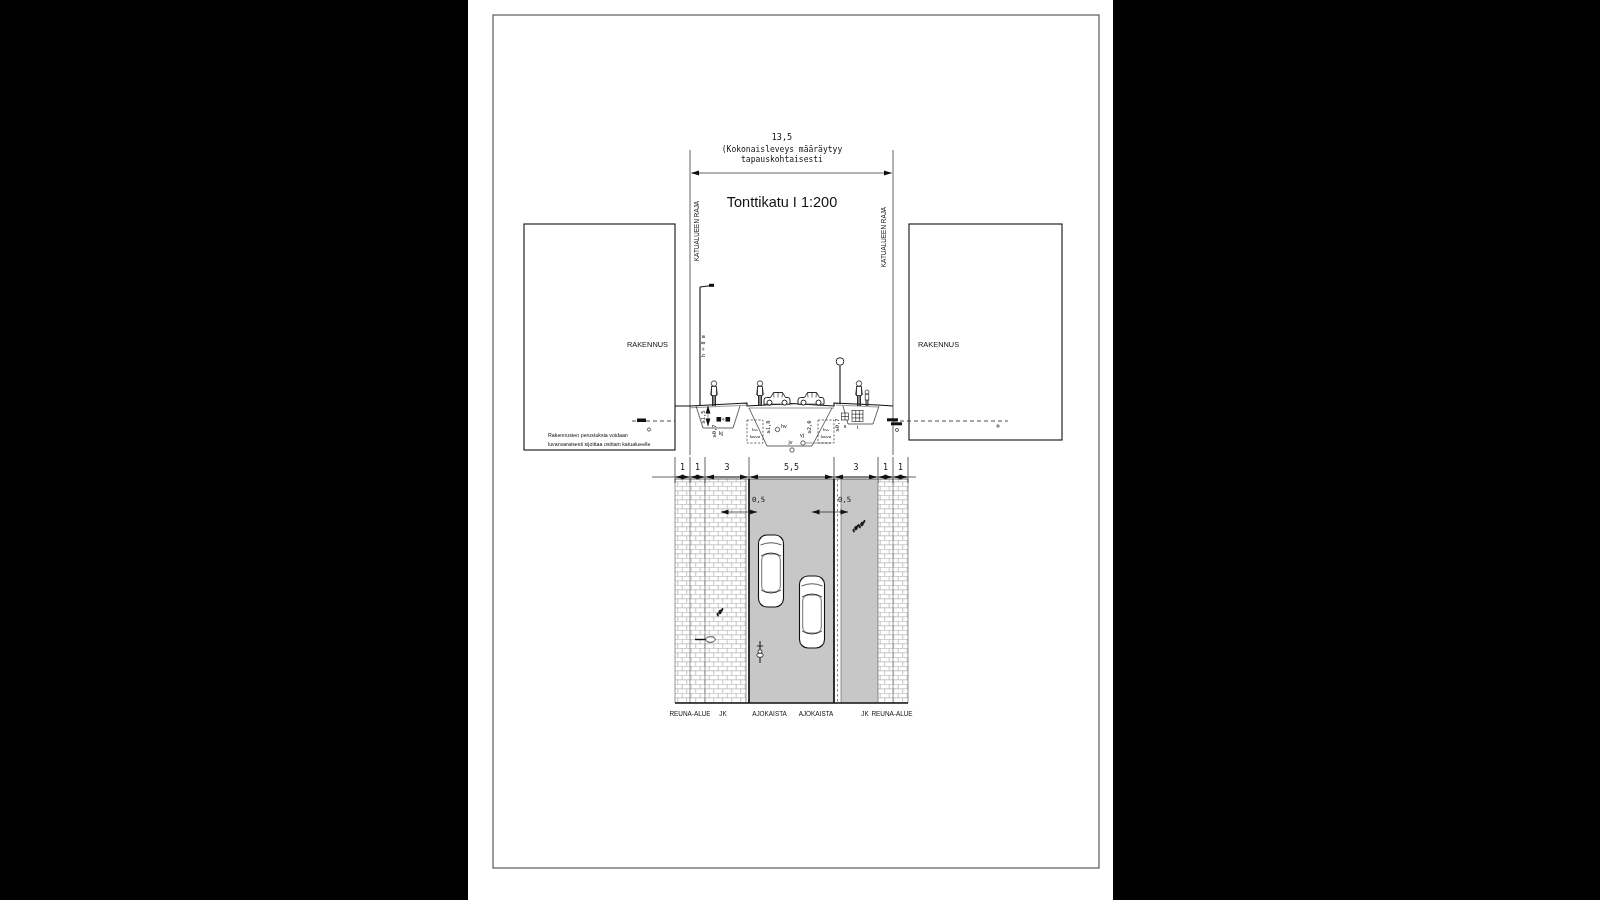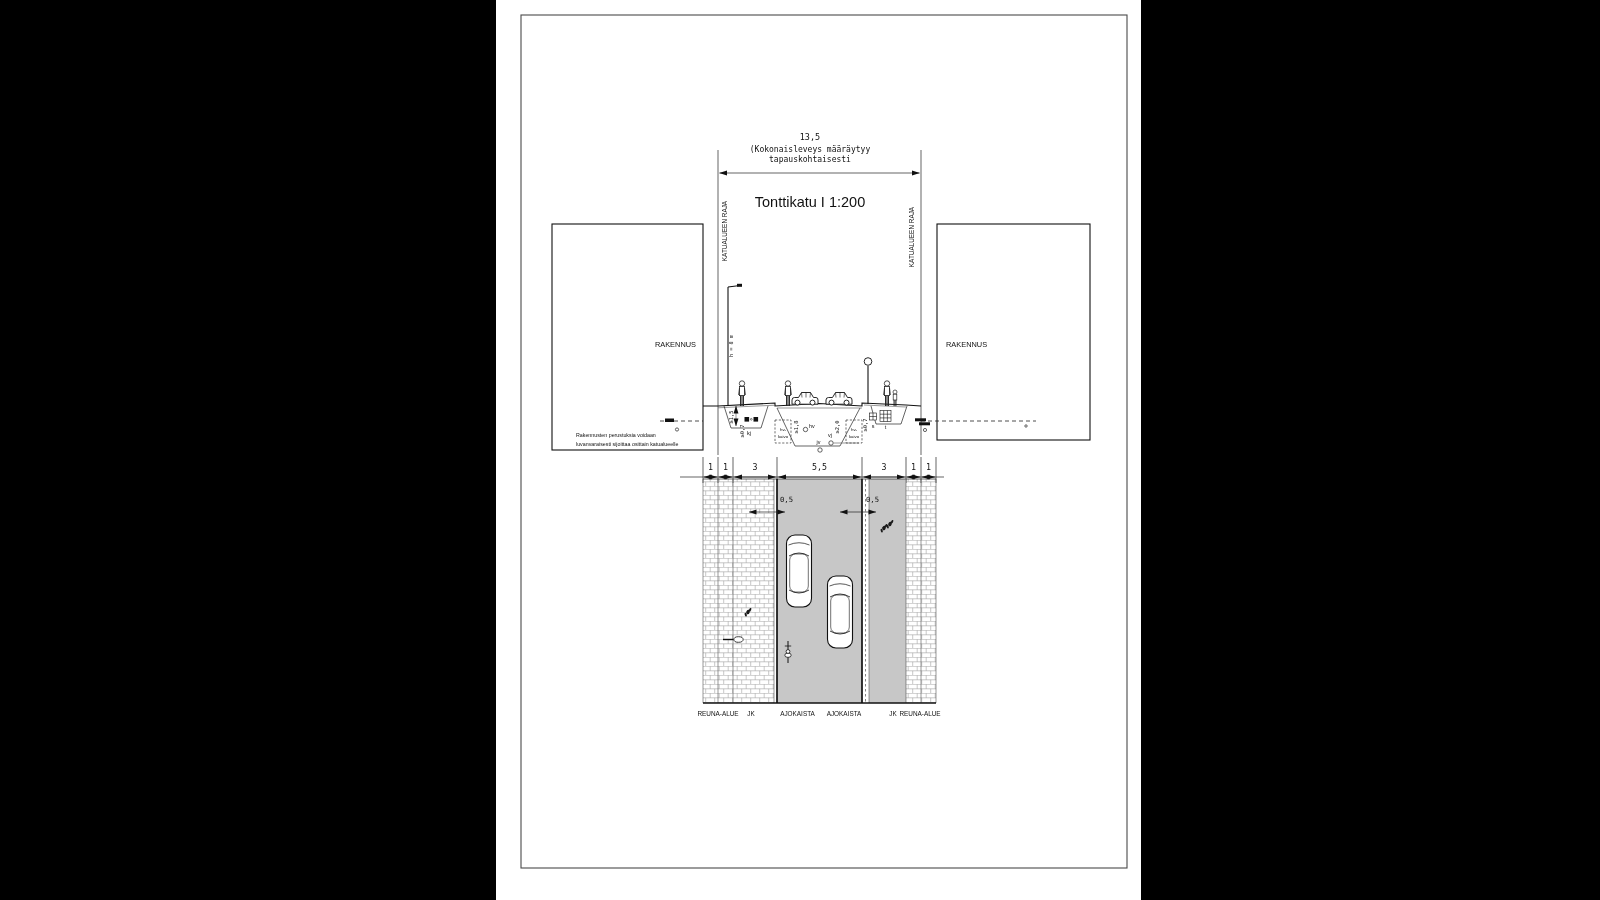--- a/index.html
+++ b/index.html
@@ -1,17 +1,17 @@
 <!DOCTYPE html>
 <html><head>
 <meta charset="utf-8">
 <style>
   html,body{margin:0;padding:0;background:#000;}
   .stage{position:relative;width:1600px;height:900px;background:#000;overflow:hidden;}
-  .sheet{position:absolute;left:496px;top:0;width:645px;height:900px;background:#fff;}
+  .sheet{position:absolute;left:468px;top:0;width:645px;height:900px;background:#fff;}
   svg{display:block;}
   text{font-family:"Liberation Sans",sans-serif;fill:#111;}
   .cad{font-family:"DejaVu Sans Mono",monospace;}
   .thin{stroke:#222;stroke-width:0.7;fill:none;}
   .hair{stroke:#555;stroke-width:0.6;fill:none;}
   .med{stroke:#111;stroke-width:1.1;fill:none;}
   .heavy{stroke:#111;stroke-width:1.7;fill:none;}
   .dash{stroke:#222;stroke-width:0.8;fill:none;stroke-dasharray:4 3;}
   .mdash{stroke:#333;stroke-width:0.7;fill:none;stroke-dasharray:2.2 1.6;}
 </style>

